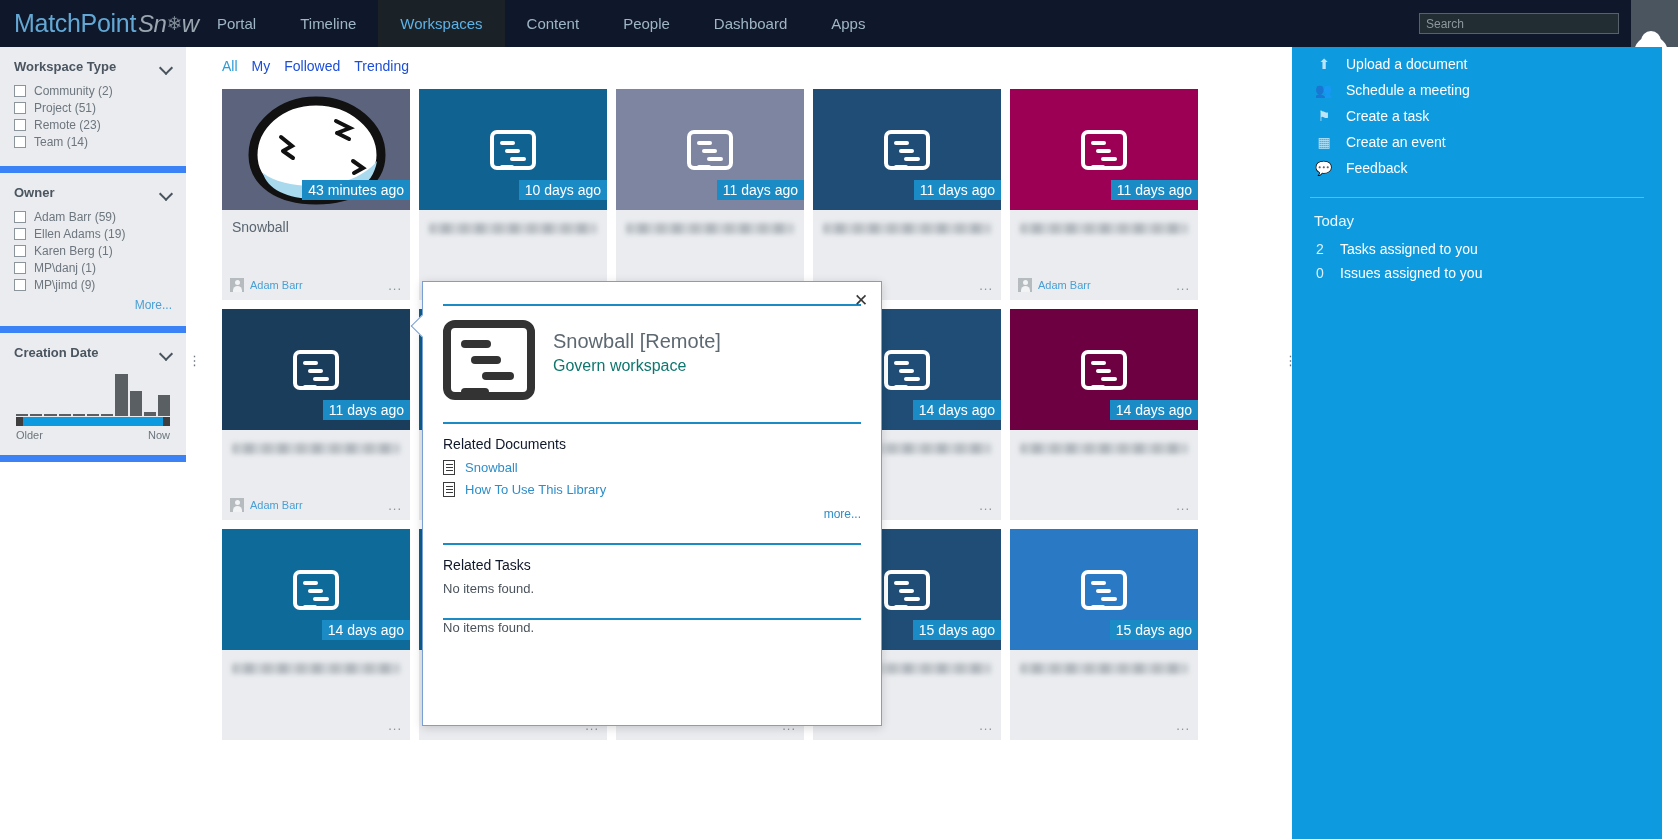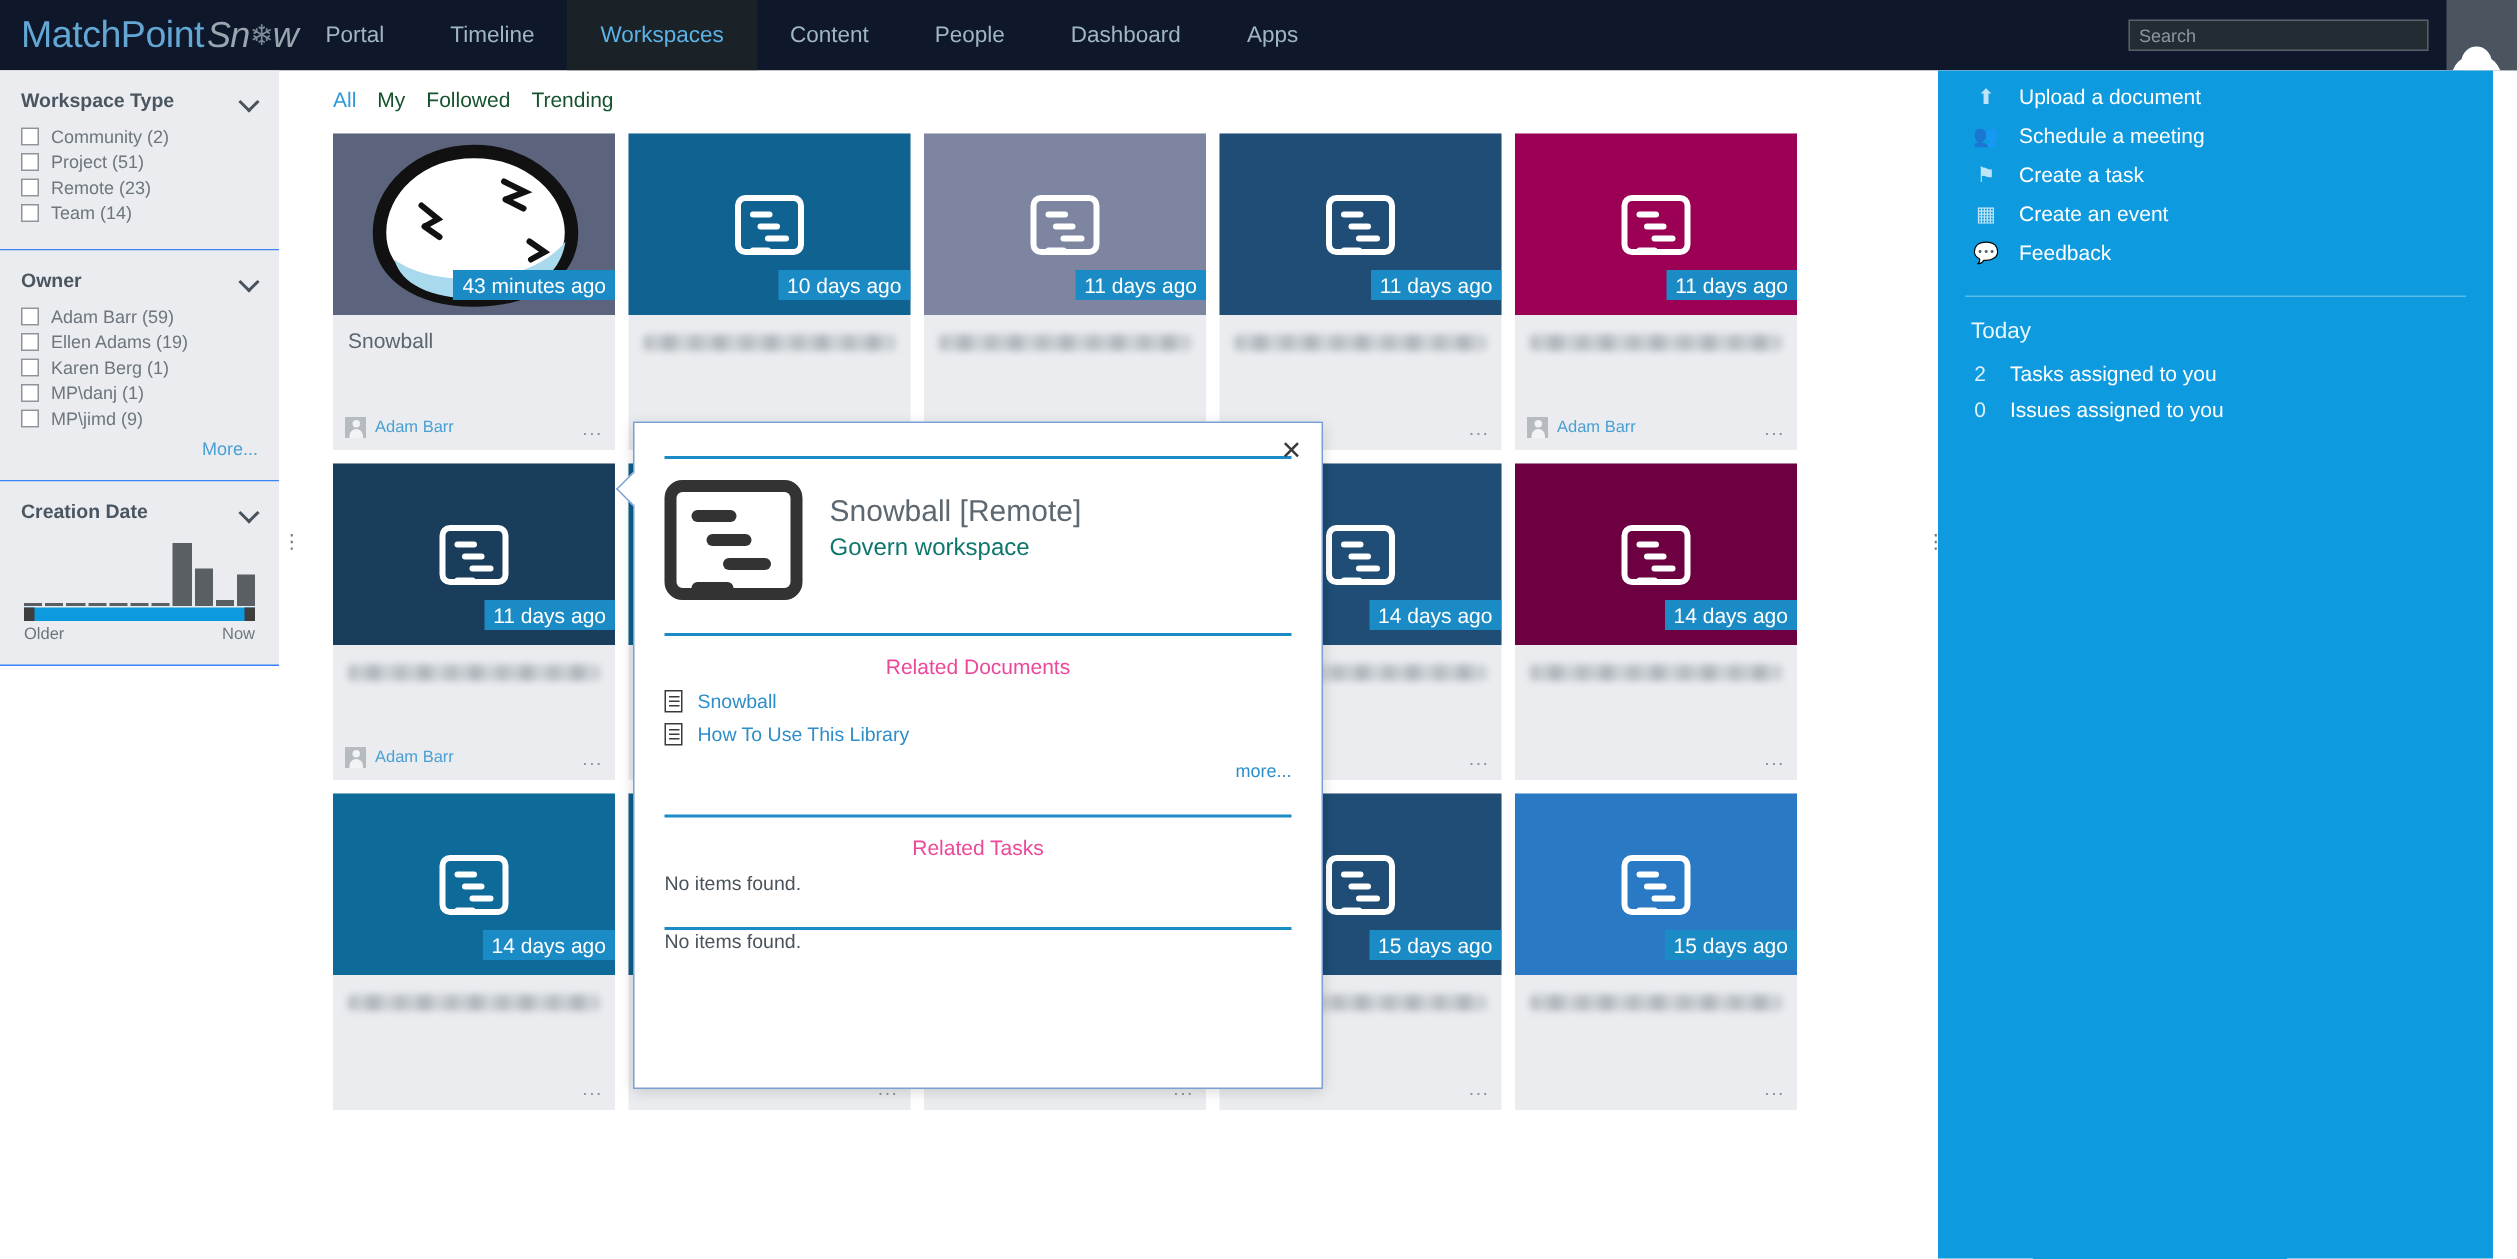--- a/index.html
+++ b/index.html
@@ -48,21 +48,21 @@
   }
   .avatar-head { width: 20px; height: 20px; border-radius: 50%; background: #fff; position: relative; top: 4px; }
   .avatar-body { width: 34px; height: 20px; border-radius: 17px 17px 0 0; background: #fff; position: relative; top: 9px; margin-left: -27px; }
 
   
   .sidebar {
     position: absolute; top: 47px; left: 0; width: 186px; height: 792px;
     background: #ffffff;
   }
   .facet {
-    background: #eaecef; border-bottom: 1px solid #3b82f6;
+    background: #eaecef; border-bottom: 7px solid #3b82f6;
     padding: 12px 14px 14px 14px;
   }
   .facet-head {
     display: flex; align-items: center; justify-content: space-between;
     margin-bottom: 10px;
   }
   .facet-title { font-size: 13px; font-weight: bold; color: #4a5560; }
   .chev { width: 12px; height: 12px; position: relative; cursor: pointer; }
   .chev:before {
     content: ""; position: absolute; left: 1px; top: 2px;
@@ -96,21 +96,21 @@
     display: flex; justify-content: space-between;
     font-size: 11px; color: #6d767e; margin-top: 3px; padding: 0 2px;
   }
 
   
   .main {
     position: absolute; top: 47px; left: 186px;
     width: 1106px; height: 792px; background: #ffffff;
   }
   .tabs { display: flex; gap: 14px; padding: 11px 0 9px 36px; }
-  .tab { font-size: 14px; color: #14532d; cursor: pointer; }
+  .tab { font-size: 14px; color: #1d4ed8; cursor: pointer; }
   .tab.active { color: #2e9bd6; }
 
   .grid {
     position: absolute; top: 42px; left: 36px;
     display: flex; flex-wrap: wrap; gap: 9px; width: 1060px;
   }
   .card { width: 188px; background: #eaecef; position: relative; }
   .card-img {
     height: 121px; position: relative; overflow: hidden;
     display: flex; align-items: center; justify-content: center;
@@ -216,21 +216,21 @@
   .modal-bigicon i {
     position: absolute; height: 8px; background: #333333; border-radius: 4px;
     display: block;
   }
   .mb1 { top: 12px; left: 10px; width: 30px; }
   .mb2 { top: 28px; left: 20px; width: 30px; }
   .mb3 { top: 44px; left: 31px; width: 32px; }
   .mb4 { top: 60px; left: 10px; width: 28px; }
   .modal-title { font-size: 20px; color: #5d6871; margin-top: 10px; }
   .modal-sub { font-size: 16px; color: #0f766e; margin-top: 4px; cursor: pointer; }
-  .sec-title { font-size: 14px; color: #ec4899; margin: 12px 0 8px 0; text-align: center; }
+  .sec-title { font-size: 14px; color: #0f172a; margin: 12px 0 8px 0; }
   .doc-row { display: flex; align-items: center; gap: 10px; margin-bottom: 7px; }
   .doc-ico {
     width: 12px; height: 15px; border: 1.4px solid #3b3b3b;
     position: relative; flex-shrink: 0;
   }
   .doc-ico:before {
     content:""; position:absolute; left:2px; top:3px; width:7px; height:1.2px;
     background:#3b3b3b; box-shadow: 0 3px 0 #3b3b3b, 0 6px 0 #3b3b3b;
   }
   .doc-link { font-size: 13px; color: #2e8ec9; cursor: pointer; }

